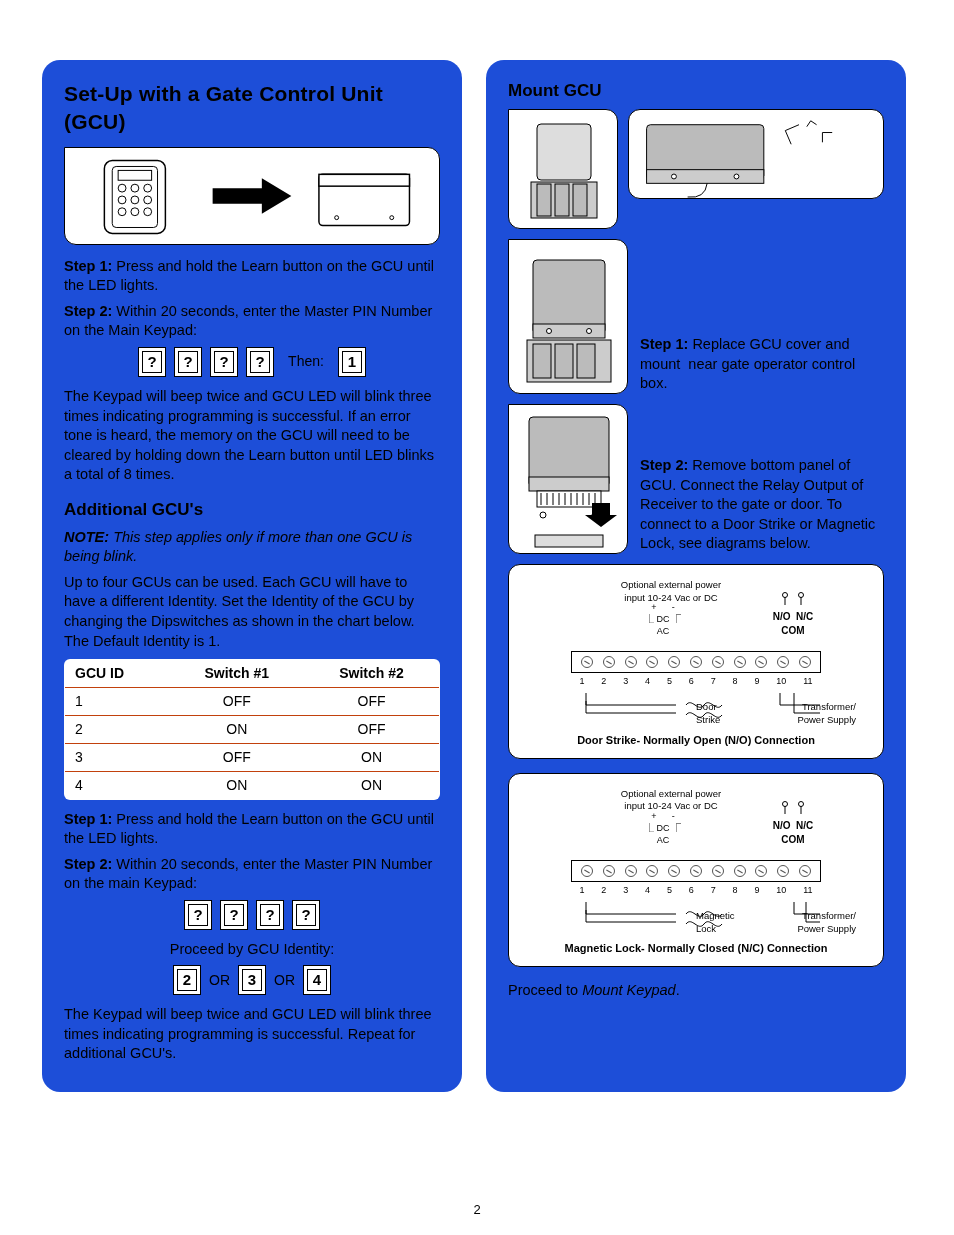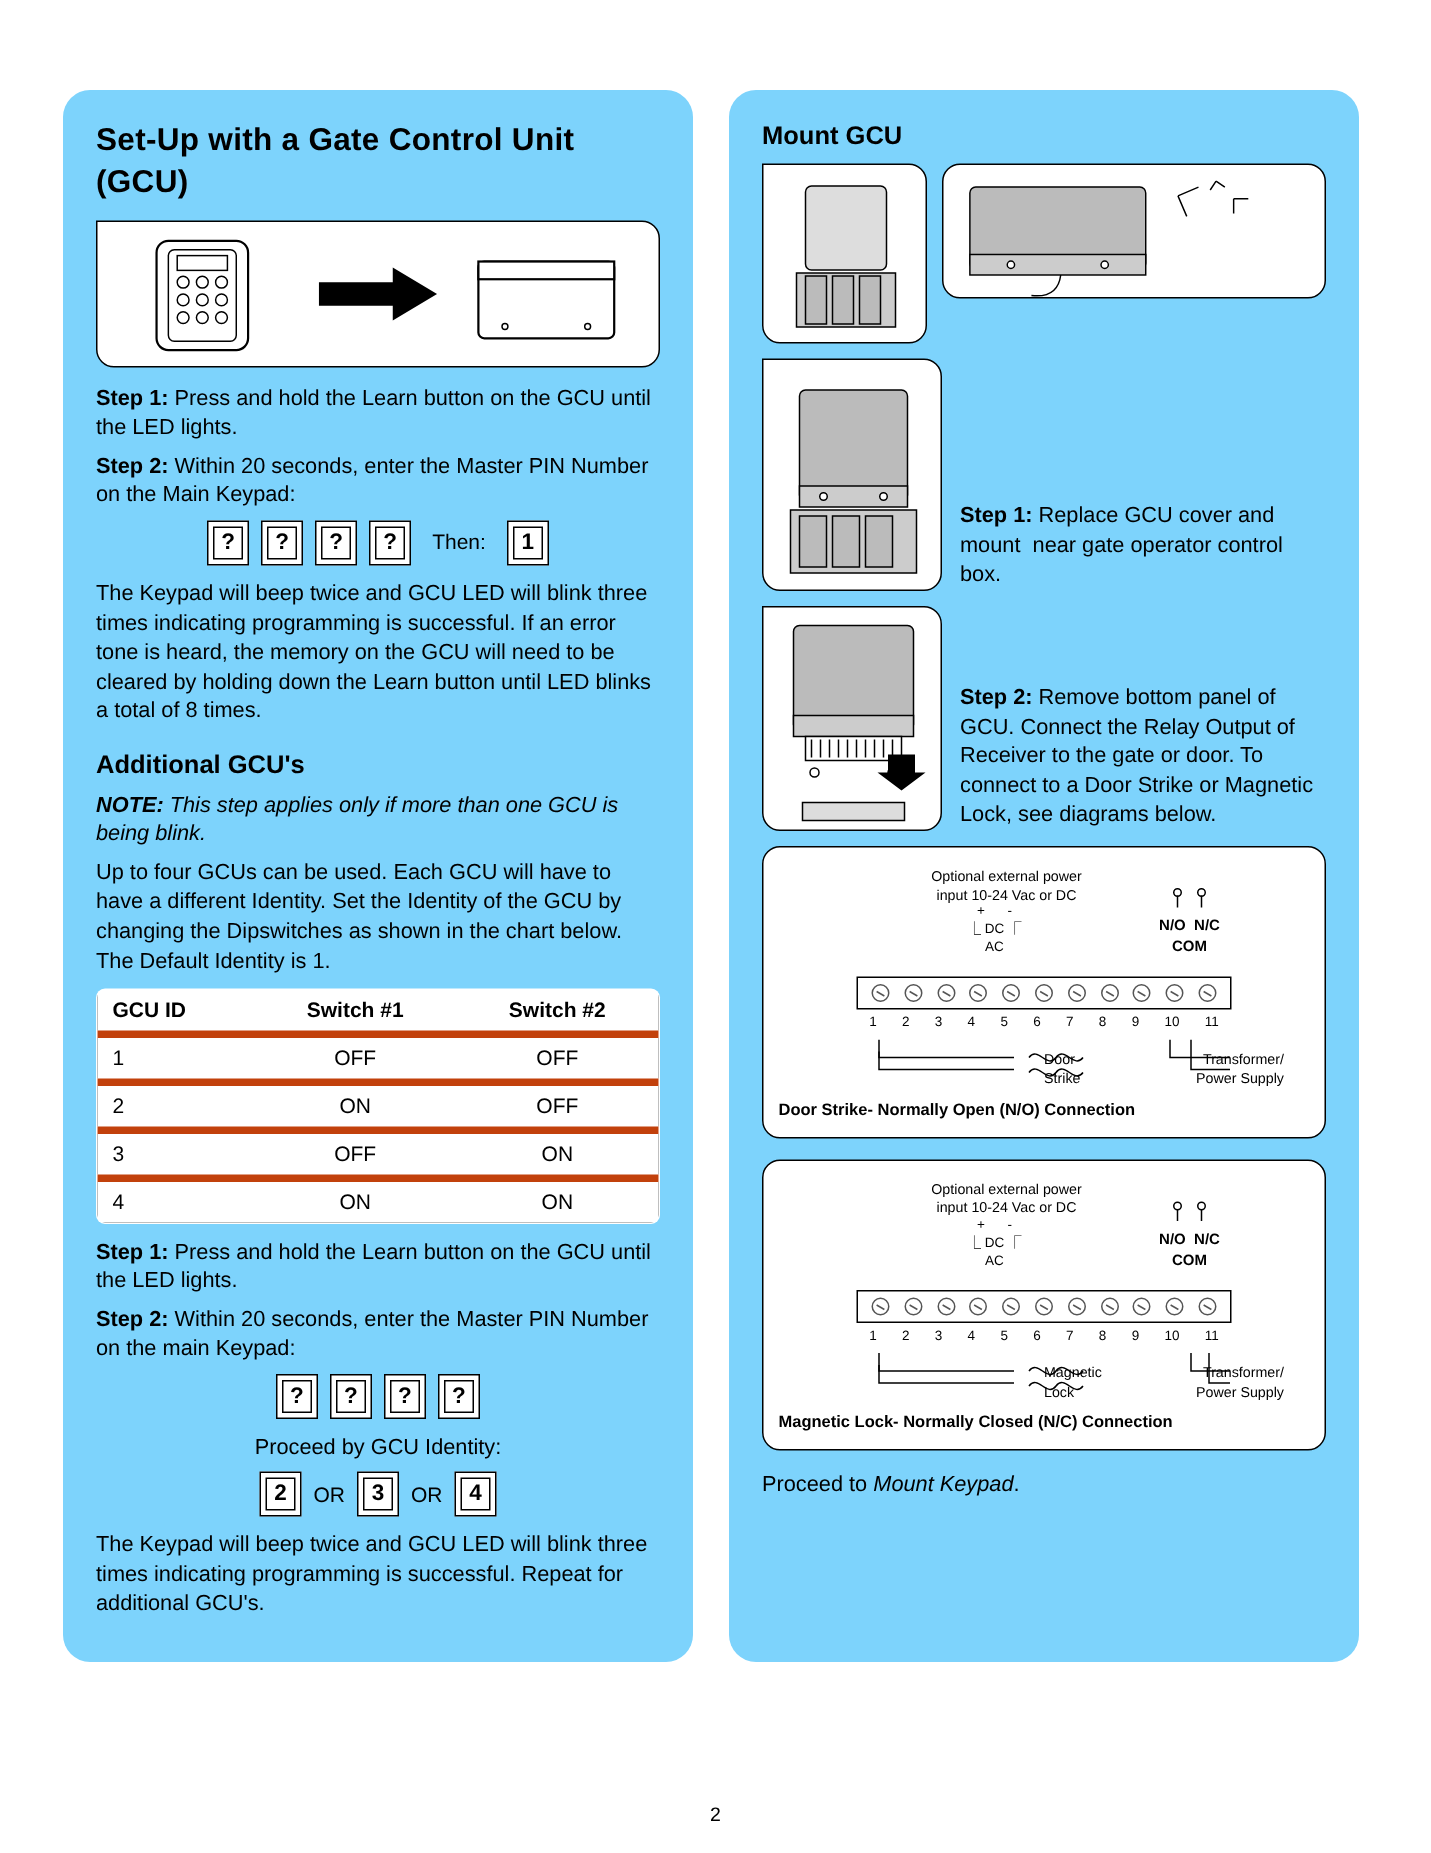--- a/index.html
+++ b/index.html
@@ -11,21 +11,21 @@
     position: relative;
     color: #000;
   }
   .page {
     display: flex;
     gap: 24px;
     padding: 60px 42px 30px 42px;
   }
   .col {
     width: 420px;
-    background: #7dd3fc;
+    background: #1d4ed8;
     border-radius: 18px;
     padding: 20px 22px 22px 22px;
     font-size: 14.5px;
     line-height: 1.35;
   }
   .col-right { min-height: 960px; }
   .col-left  { min-height: 1000px; }
   h1 {
     font-family: Arial, Helvetica, sans-serif;
     font-weight: 900;
@@ -63,32 +63,32 @@
   }
   .key span { position:relative; z-index:1; }
   .centered { text-align:center; }
 
   table.gcu {
     width:100%; border-collapse:collapse; margin:8px 0 10px 0;
     background:#fff; border:1.5px solid #000; border-radius:6px; overflow:hidden;
     font-size:14px;
   }
   table.gcu th, table.gcu td {
-    border-bottom:5px solid #c2410c; padding:4px 8px; text-align:center;
+    border-bottom:1px solid #c2410c; padding:4px 8px; text-align:center;
   }
   table.gcu th { font-weight:700; }
   table.gcu th:first-child, table.gcu td:first-child { text-align:left; padding-left:10px; width:28%; }
   table.gcu tr:last-child td { border-bottom:none; }
 
   .wiring {
     background:#fff; border:1.5px solid #000; border-radius:12px;
     padding:14px 10px 10px 10px; margin:10px 0 14px 0;
     position:relative; font-size:10px;
   }
-  .wiring .caption { font-weight:700; font-size:11px; margin-top:6px; }
+  .wiring .caption { text-align:center; font-weight:700; font-size:11px; margin-top:6px; }
   .termstrip {
     border:1.5px solid #000; height:22px; width:250px; margin:22px auto 2px auto;
     display:flex; align-items:center; justify-content:space-around; padding:0 4px;
     position:relative; background:#fff;
   }
   .termstrip .screw { width:12px; height:12px; border:1px solid #555; border-radius:50%; position:relative; }
   .termstrip .screw::before { content:""; position:absolute; left:2px; right:2px; top:50%; height:1px; background:#555; transform:rotate(30deg);}
   .termnums { width:250px; margin:0 auto 6px auto; display:flex; justify-content:space-around; font-size:9px; }
   .toplabels { position:relative; height:50px; width:250px; margin:0 auto; }
   .optlabel { position:absolute; top:0; left:40px; width:120px; text-align:center; font-size:9.5px; }

